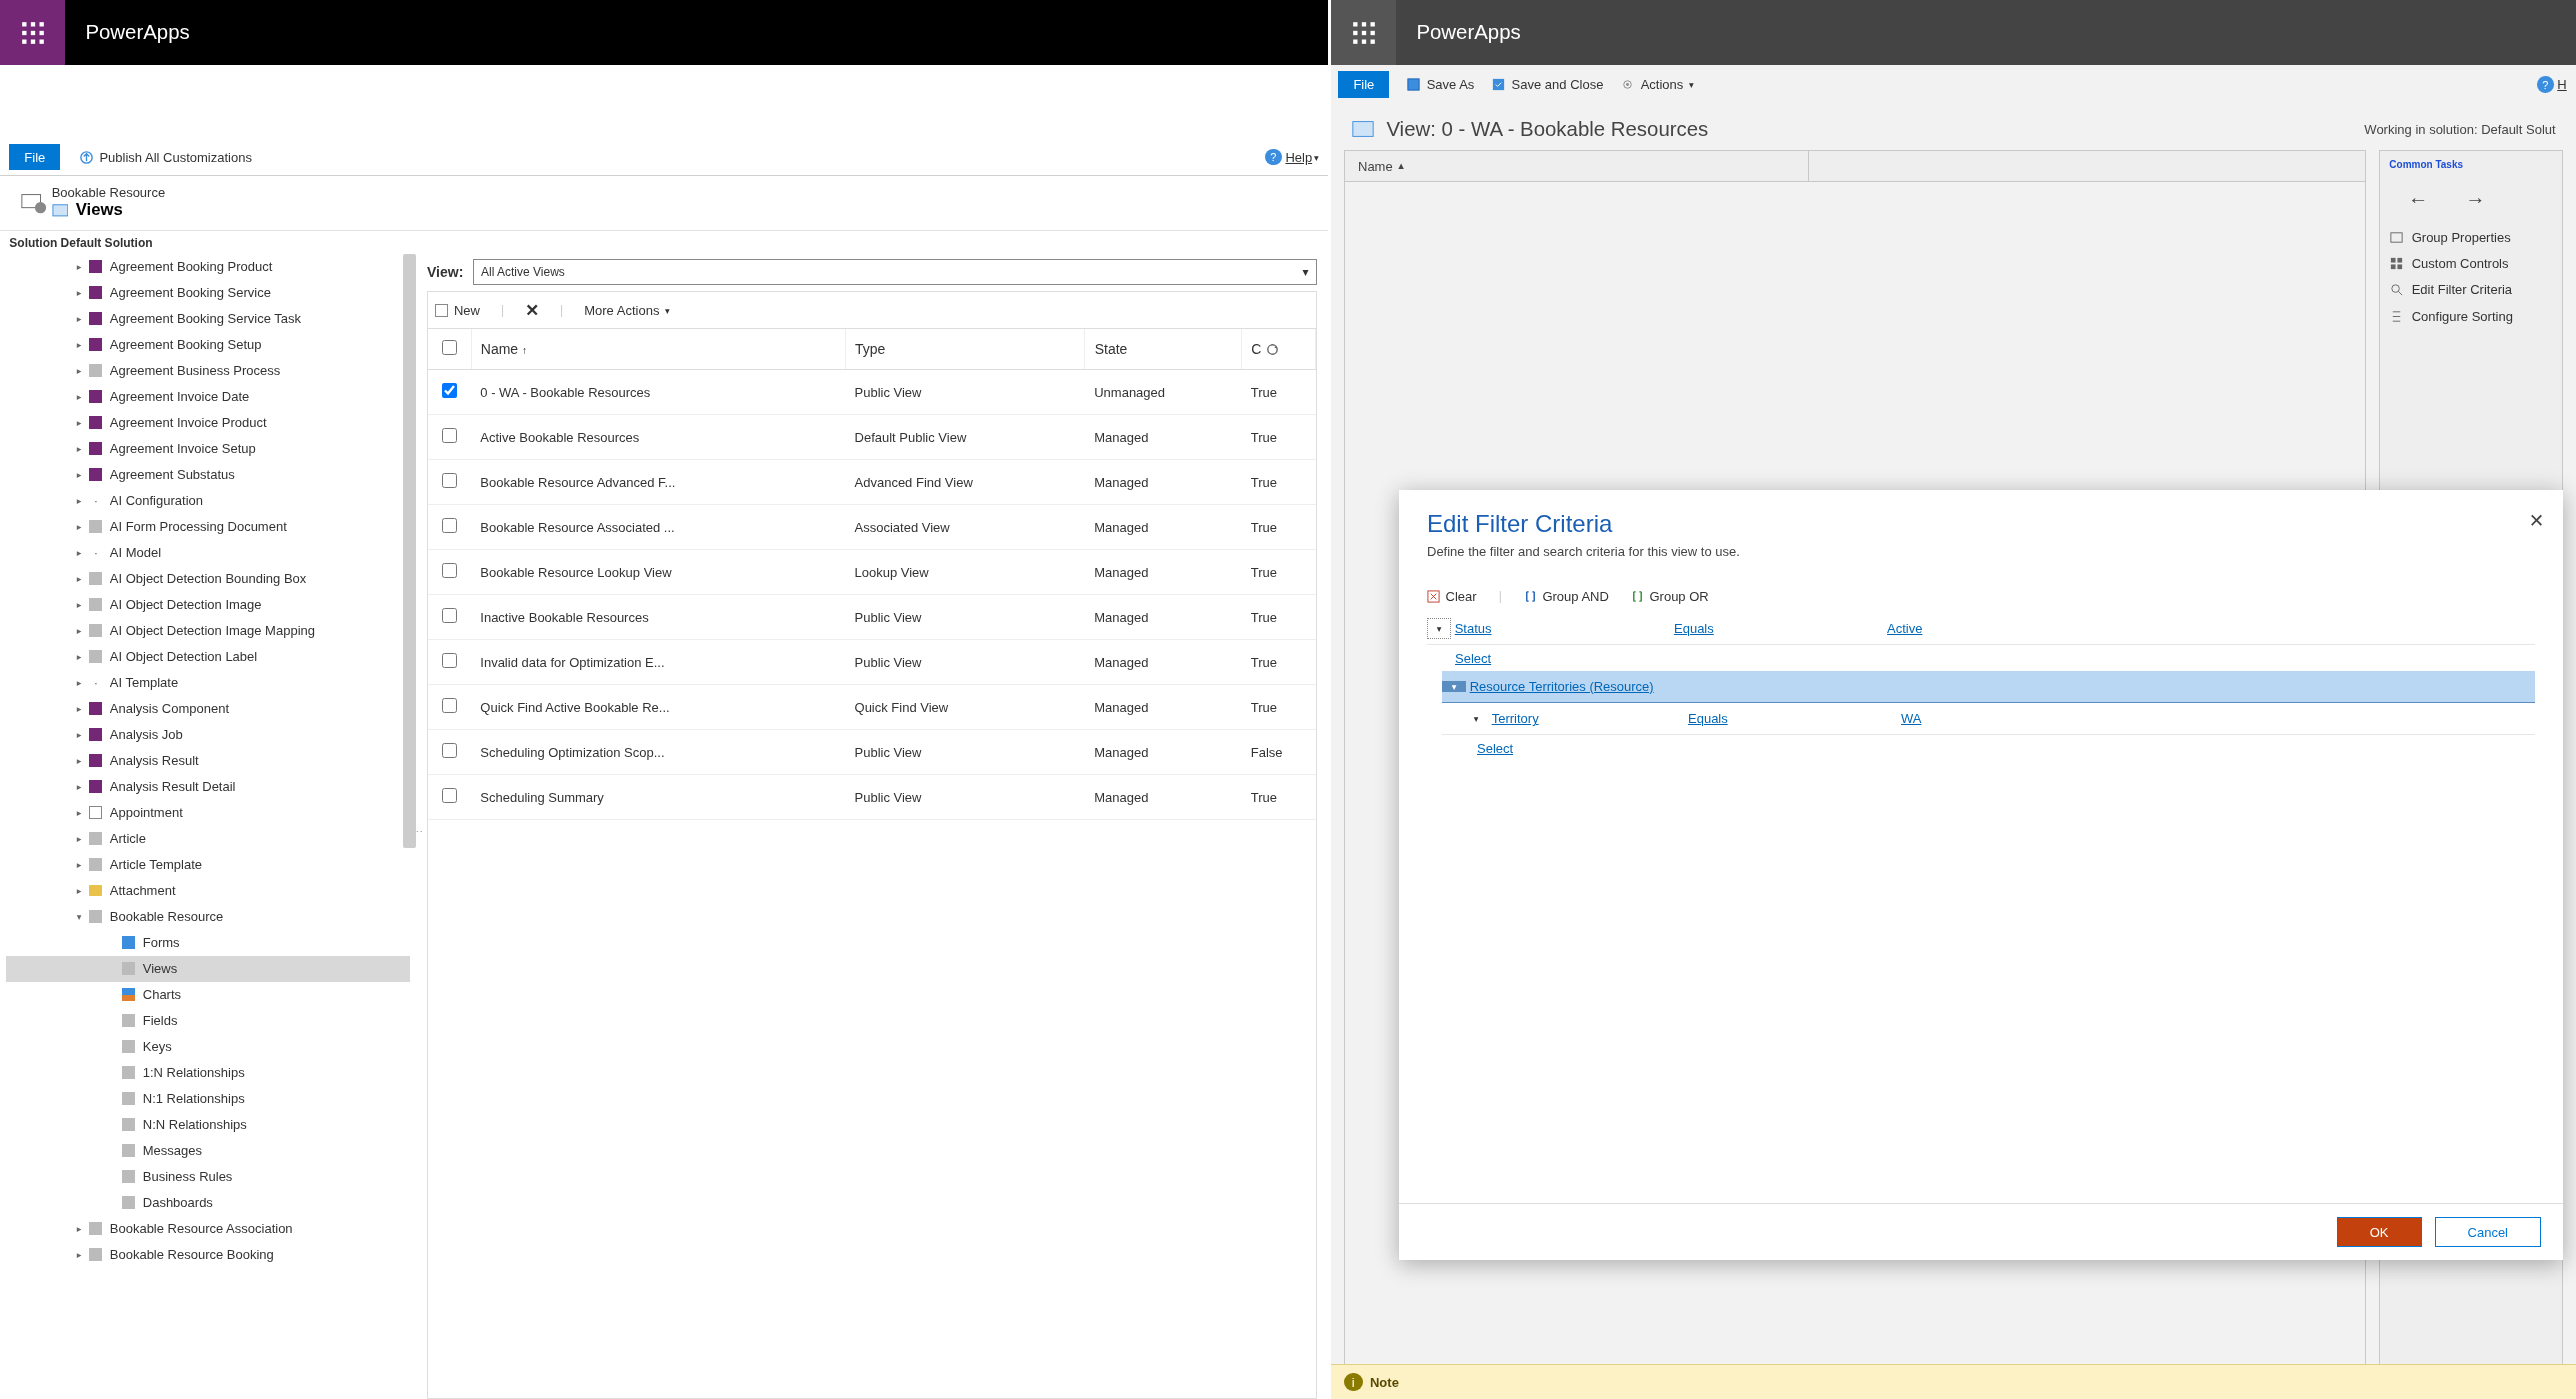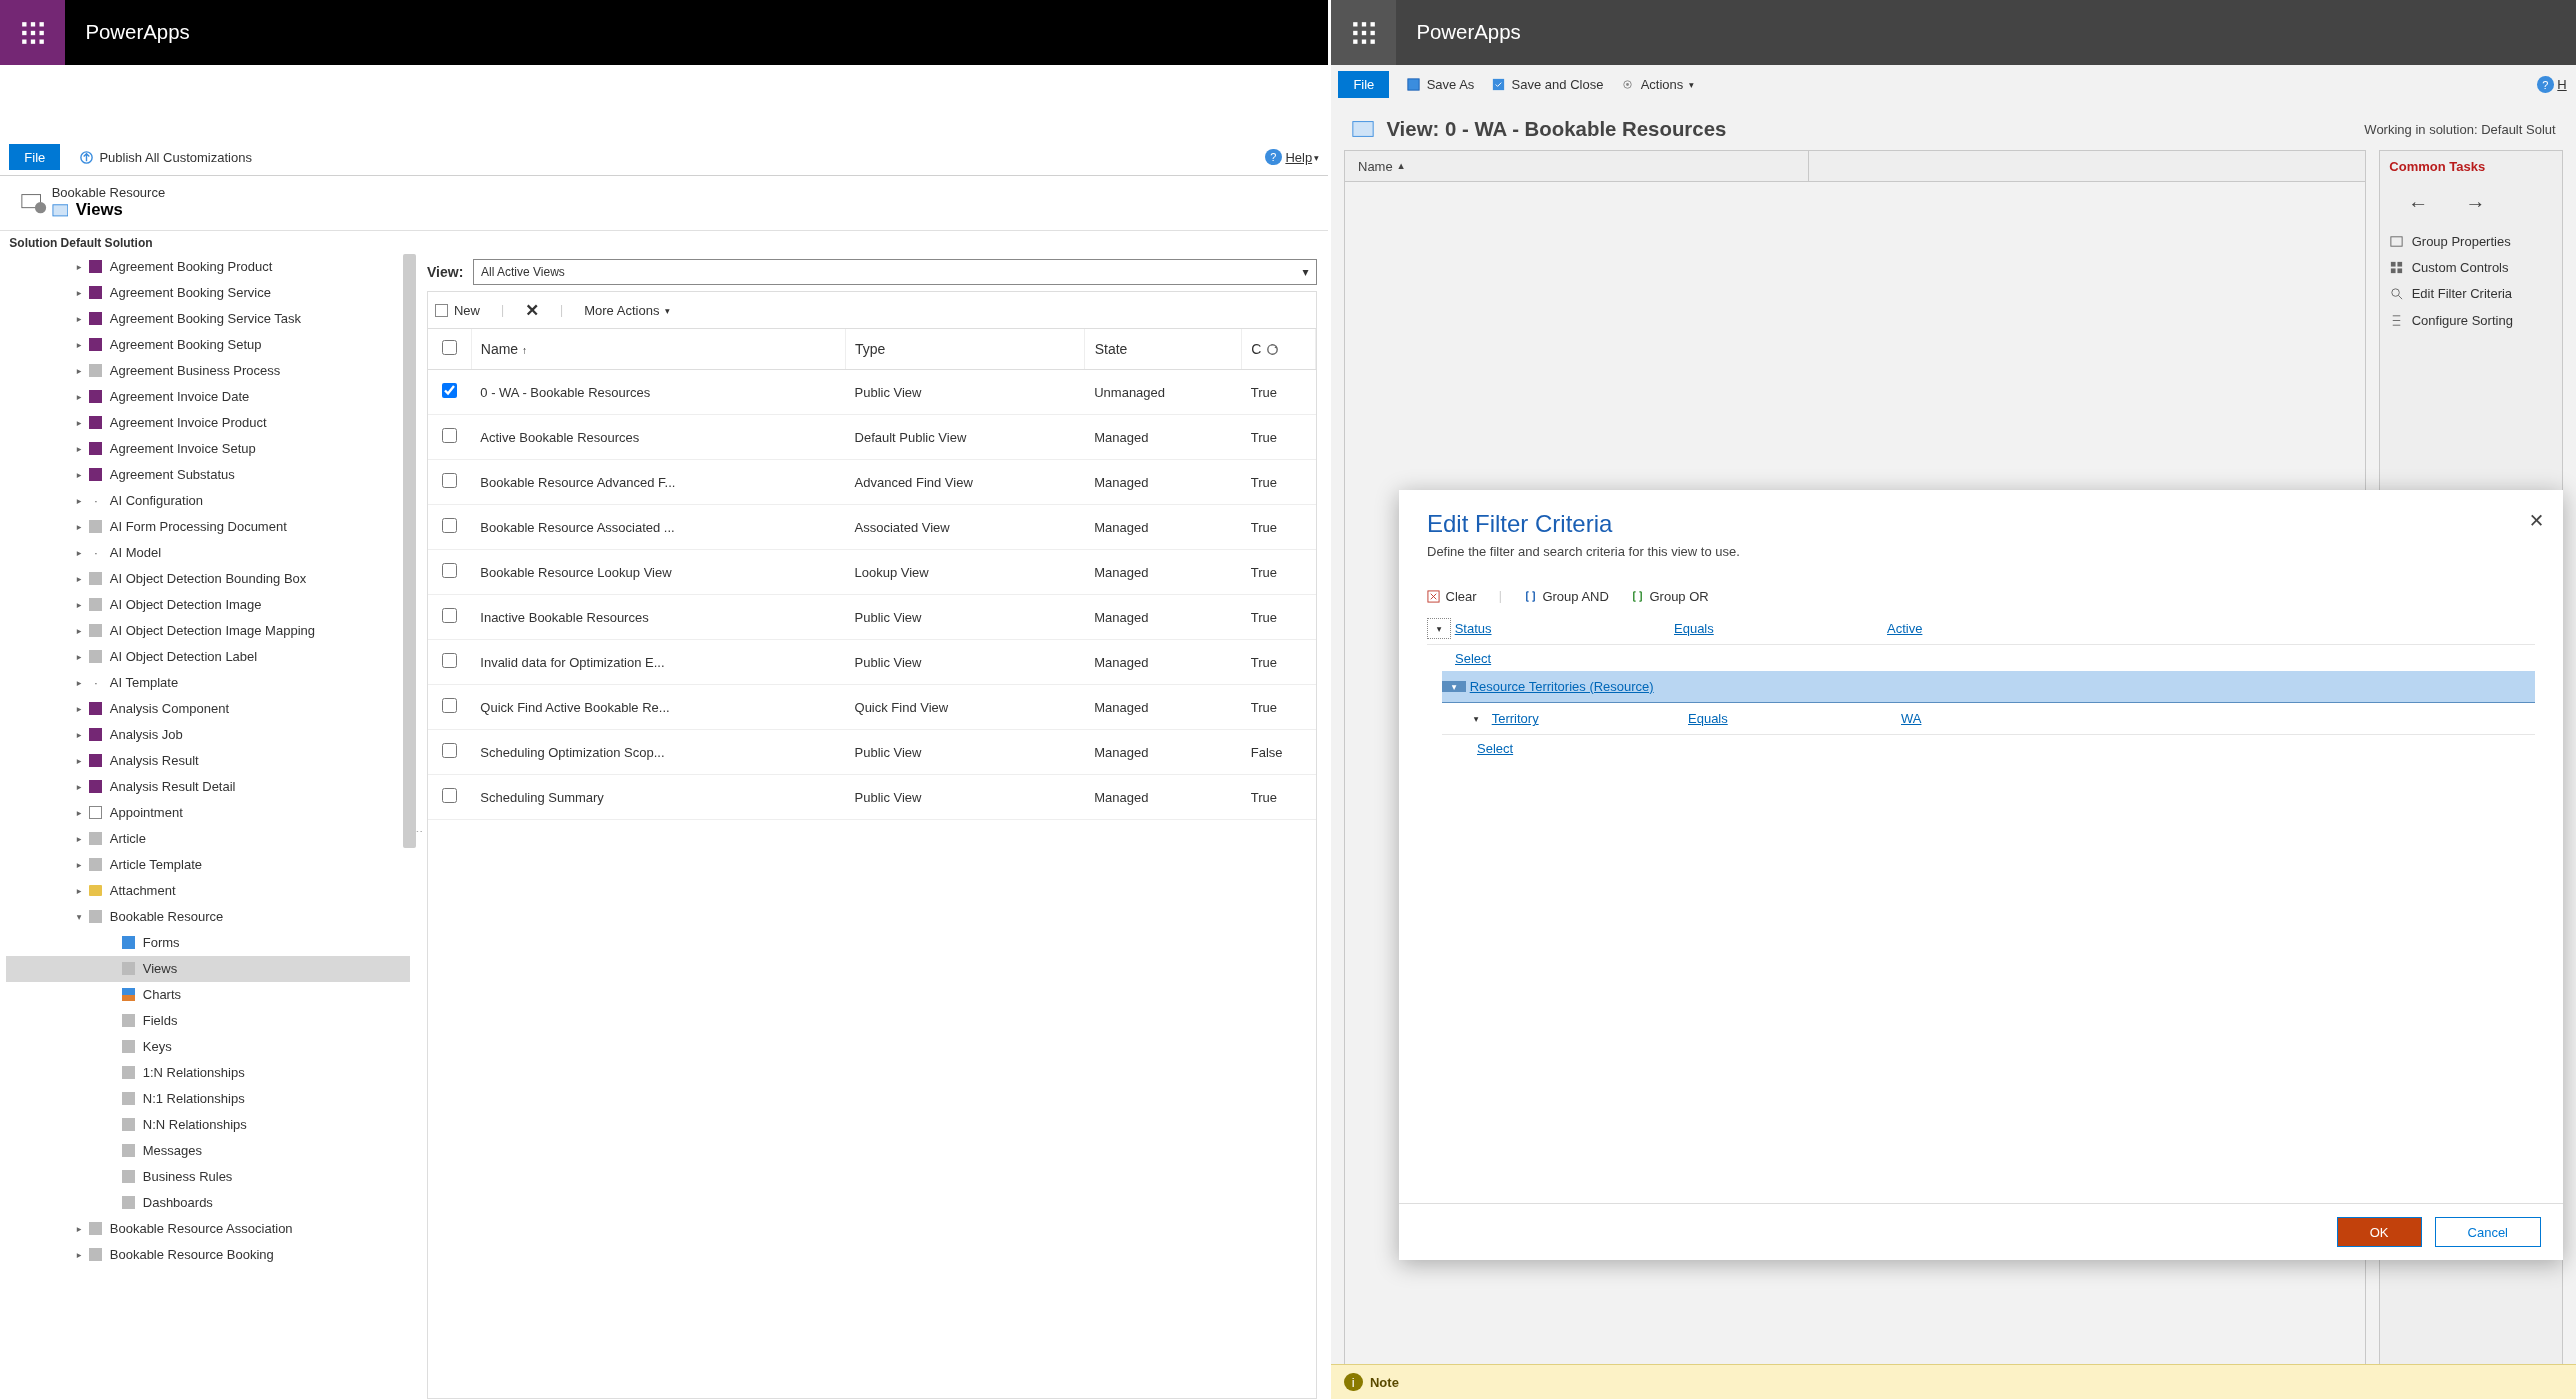--- a/index.html
+++ b/index.html
@@ -73,30 +73,30 @@
 .splitter-dots { position:absolute; left:-3.7px; top:50%; color:#aaa; font-size:11px; writing-mode: vertical-rl; }
 
 
 .right-filebar { height: 39px; background: #f2f2f2; border-bottom: none; display:flex; align-items:center; padding-right:9.3px; }
 .right-filebar .filebtn { margin-left:7.4px; }
 .right-filebar .tool { font-size:13px; color:#333; display:inline-flex; align-items:center; gap:5.6px; margin-left:16.7px; cursor:pointer; }
 .right-filebar .spacer-flex { flex:1; }
 
 .view-header { display:flex; align-items:center; padding: 13px 20.4px 9.3px; justify-content:space-between; }
 .view-header .left { display:flex; align-items:center; gap:11px; }
-.view-header .title { font-size: 20.4px; font-weight:700; color:#444; }
+.view-header .title { font-size: 20.4px; font-weight:400; color:#444; }
 .view-header .right { font-size:13px; color:#444; }
 
 .right-body { flex:1; display:flex; padding: 0 13px 13px; gap:13px; overflow:hidden; }
 .editor { flex:1; display:flex; flex-direction:column; }
 .editor .colhead { height:32px; border:0.9px solid #c8c8c8; background:#eee; display:flex; align-items:center; }
 .editor .colhead .cell { padding:0 13px; font-size:13px; color:#444; border-right:0.9px solid #c8c8c8; height:100%; display:inline-flex; align-items:center; }
 .editor .body { flex:1; border:0.9px solid #c8c8c8; border-top:none; display:flex; align-items:center; justify-content:center; color:#999; font-size:13px; }
 .sidepanel { width:184px; border:0.9px solid #c8c8c8; background:#eee; padding:7.4px 9.3px; }
-.sidepanel h4 { font-size:13px; font-weight:700; color:#b91c1c; margin-bottom:7.4px; }
+.sidepanel h4 { font-size:10px; font-weight:700; color:#1d4ed8; margin-bottom:7.4px; }
 .sidepanel .navarrows { display:flex; gap:37px; font-size:20.4px; color:#444; padding:9.3px 18.6px 15px; }
 .sidepanel .task { display:flex; align-items:center; gap:7.4px; font-size:13px; color:#333; padding:5.6px 0; cursor:pointer; }
 .note-row { position:absolute; bottom:0; left:0; right:0; height:35px; background:#fcf2c6; border-top:0.9px solid #e0d080; display:flex; align-items:center; padding:0 13px; font-size:13px; color:#5a4a00; }
 
 
 .modal { position:absolute; left:1399px; top:490px; width:1164px; height:770px; background:#fff; box-shadow:0 3.7px 22px rgba(0,0,0,0.3); display:flex; flex-direction:column; }
 .modal .head { padding: 20.4px 28px 9.3px; position:relative; }
 .modal .head h2 { font-size: 24px; color:#1a5fb4; font-weight:400; }
 .modal .head p { font-size:13px; color:#444; margin-top:5.6px; }
 .modal .close { position:absolute; right:18.6px; top:20.4px; font-size:18.6px; color:#444; cursor:pointer; }

